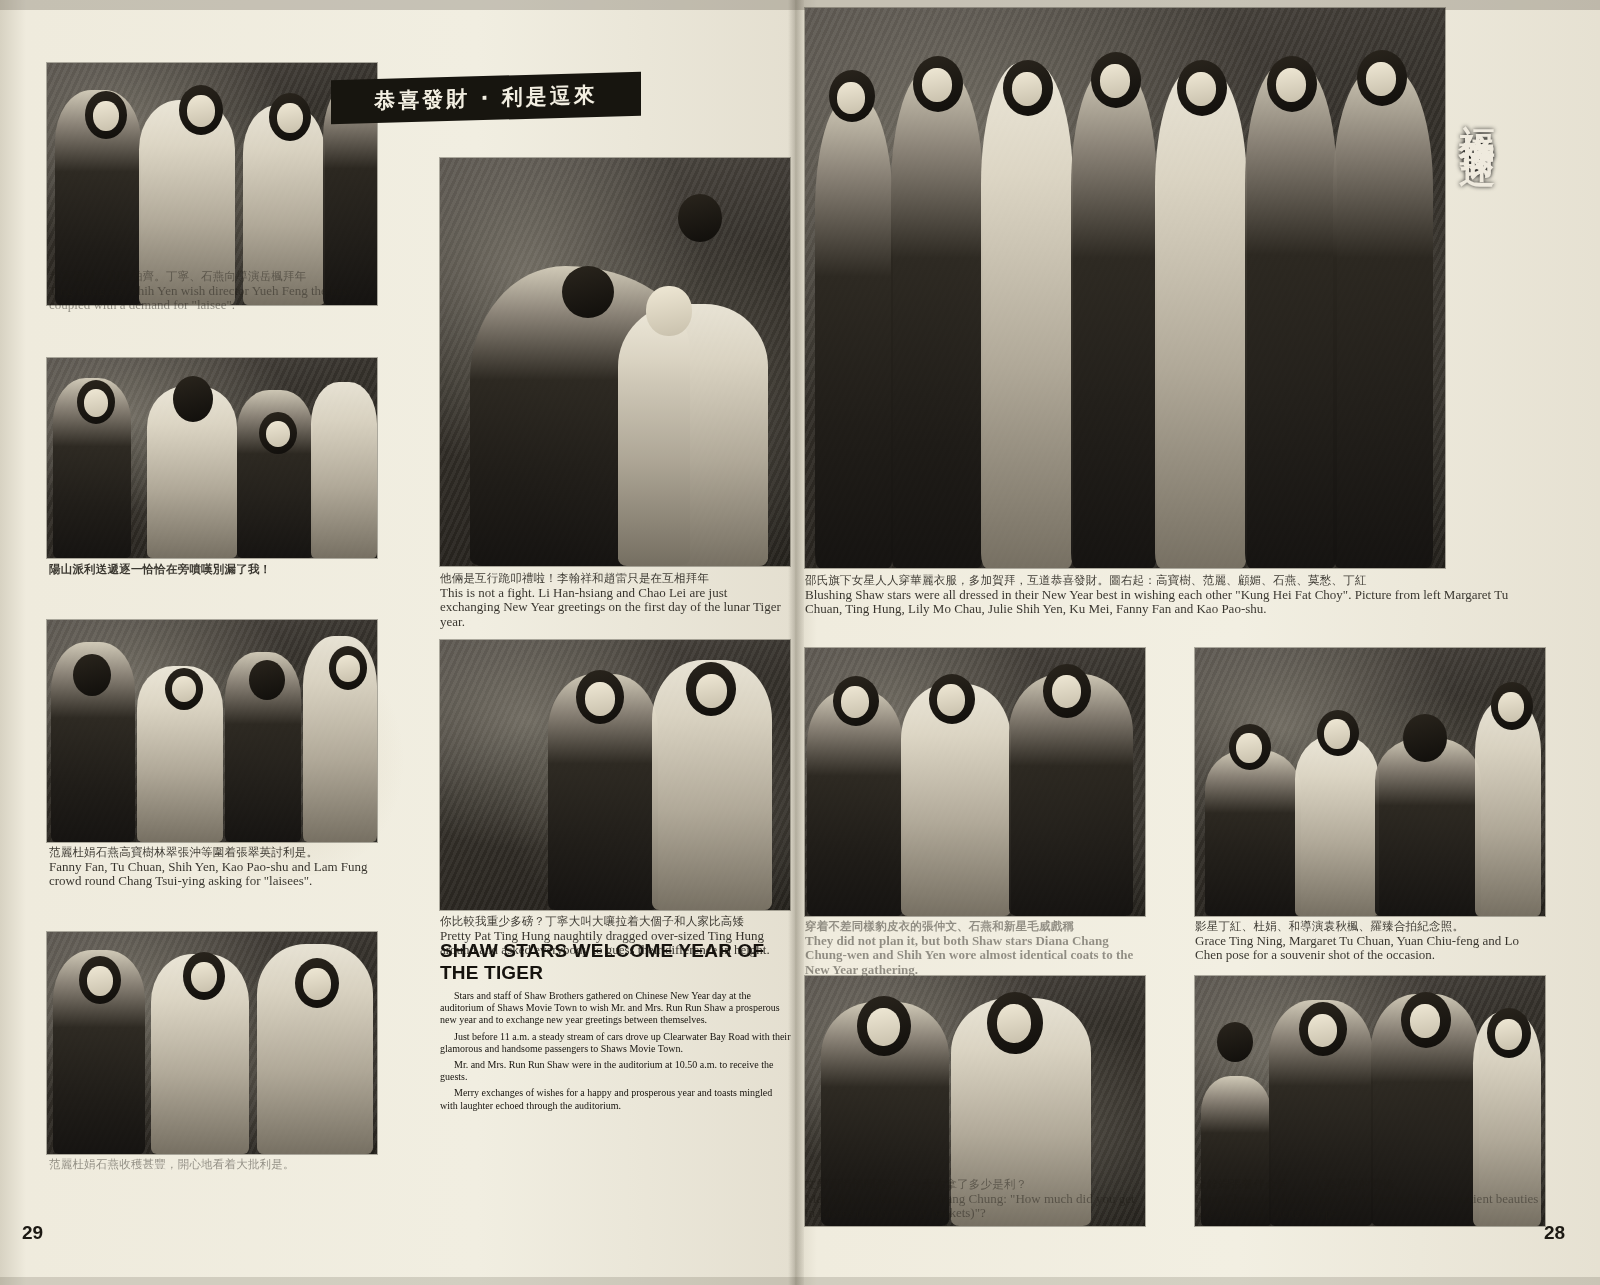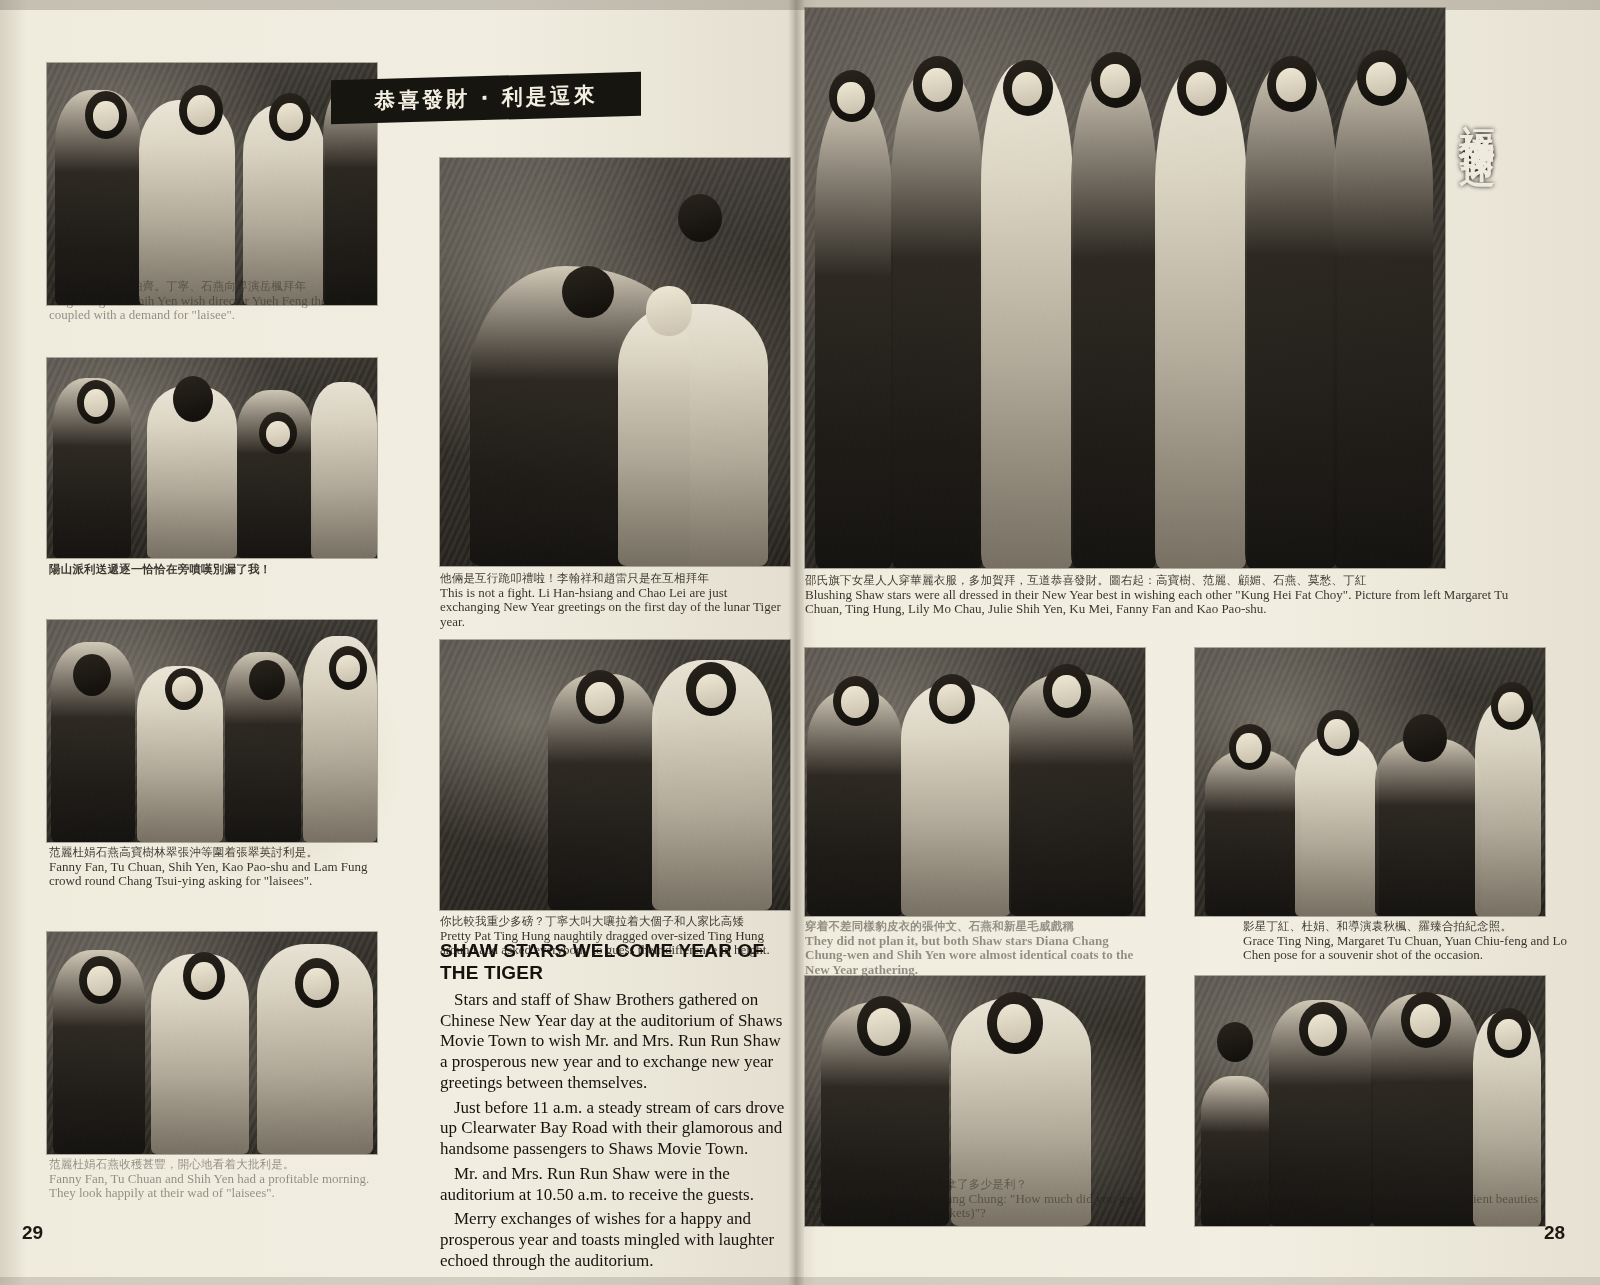--- a/index.html
+++ b/index.html
@@ -111,21 +111,21 @@
 
   
   .article{position:absolute;color:#16130e;}
   .article h2{
     margin:0 0 6px 0;
     font-family:"Liberation Sans", sans-serif;
     font-size:19px;font-weight:bold;letter-spacing:.2px;
   }
   .article p{
     margin:0 0 4px 0;
-    font-size:17px;line-height:1.22;text-indent:14px;
+    font-size:10px;line-height:1.22;text-indent:14px;
   }
 
   
   .folio{
     position:absolute;
     font-family:"Liberation Sans", sans-serif;
     font-size:19px;color:#1c1913;font-weight:bold;
   }
   
   .stain{
@@ -156,21 +156,21 @@
       <div class="fig light" style="left:196px;width:82px;height:200px;"></div>
       <div class="fig dark" style="left:276px;width:58px;height:220px;"></div>
       <div class="head" style="left:38px;top:28px;width:42px;height:48px;"></div>
       <div class="face" style="left:46px;top:38px;width:26px;height:30px;"></div>
       <div class="head" style="left:132px;top:22px;width:44px;height:50px;"></div>
       <div class="face" style="left:140px;top:32px;width:28px;height:32px;"></div>
       <div class="head" style="left:222px;top:30px;width:42px;height:48px;"></div>
       <div class="face" style="left:230px;top:40px;width:26px;height:30px;"></div>
     </div>
   </div>
-  <div class="cap faded" style="left:49px;top:280px;width:330px;">
+  <div class="cap faded" style="left:49px;top:270px;width:330px;">
     <span class="zh">恭喜發財，利是拍齊。丁寧、石燕向導演岳楓拜年</span>
     <span class="en">Ting Hung and Shih Yen wish director Yueh Feng the best coupled with a demand for "laisee".</span>
   </div>
 
   <div class="photo" style="left:47px;top:358px;width:330px;height:200px;">
     <div class="grain"></div>
     <div class="figs">
       <div class="fig dark" style="left:6px;width:78px;height:180px;"></div>
       <div class="fig light" style="left:100px;width:90px;height:172px;"></div>
       <div class="fig dark" style="left:190px;width:76px;height:168px;"></div>
@@ -215,21 +215,20 @@
       <div class="head" style="left:32px;top:24px;width:42px;height:48px;"></div>
       <div class="face" style="left:40px;top:34px;width:26px;height:30px;"></div>
       <div class="head" style="left:136px;top:20px;width:42px;height:48px;"></div>
       <div class="face" style="left:144px;top:30px;width:26px;height:30px;"></div>
       <div class="head" style="left:248px;top:26px;width:44px;height:50px;"></div>
       <div class="face" style="left:256px;top:36px;width:28px;height:32px;"></div>
     </div>
   </div>
   <div class="cap faded" style="left:49px;top:1158px;width:330px;">
     <span class="zh">范麗杜娟石燕收穫甚豐，開心地看着大批利是。</span>
-    <span class="en">Fanny Fan, Tu Chuan and Shih Yen had a profitable morning. They look happily at their wad of "laisees".</span>
   </div>
 
   <div class="banner" style="left:331px;top:76px;width:310px;height:44px;">
     <span>恭喜發財 · 利是逗來</span>
   </div>
 
   <div class="photo" style="left:440px;top:158px;width:350px;height:408px;">
     <div class="grain"></div>
     <div class="figs">
       <div class="fig dark" style="left:30px;width:220px;height:300px;border-radius:46% 60% 6% 6%/40% 30% 3% 3%;"></div>
@@ -329,21 +328,21 @@
       <div class="fig light" style="left:280px;width:66px;height:216px;"></div>
       <div class="head" style="left:34px;top:76px;width:42px;height:46px;"></div>
       <div class="face" style="left:41px;top:85px;width:26px;height:30px;"></div>
       <div class="head" style="left:122px;top:62px;width:42px;height:46px;"></div>
       <div class="face" style="left:129px;top:71px;width:26px;height:30px;"></div>
       <div class="head" style="left:208px;top:66px;width:44px;height:48px;"></div>
       <div class="head" style="left:296px;top:34px;width:42px;height:48px;"></div>
       <div class="face" style="left:303px;top:44px;width:26px;height:30px;"></div>
     </div>
   </div>
-  <div class="cap" style="left:1195px;top:920px;width:350px;margin-left:48px;">
+  <div class="cap" style="left:1195px;top:920px;width:350px;">
     <span class="zh">影星丁紅、杜娟、和導演袁秋楓、羅臻合拍紀念照。</span>
     <span class="en">Grace Ting Ning, Margaret Tu Chuan, Yuan Chiu-feng and Lo Chen pose for a souvenir shot of the occasion.</span>
   </div>
 
   <div class="photo" style="left:805px;top:976px;width:340px;height:250px;">
     <div class="grain"></div>
     <div class="figs">
       <div class="fig dark" style="left:16px;width:128px;height:224px;"></div>
       <div class="fig light" style="left:146px;width:140px;height:228px;"></div>
       <div class="head" style="left:52px;top:20px;width:54px;height:60px;"></div>

